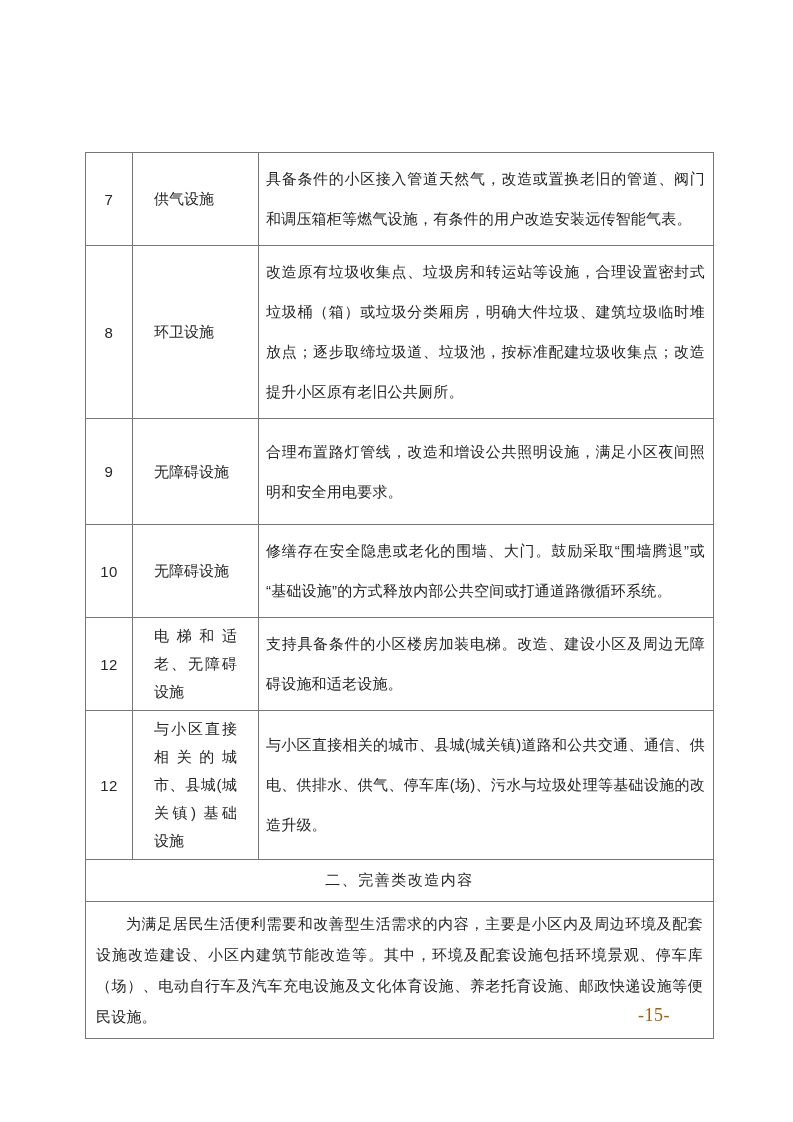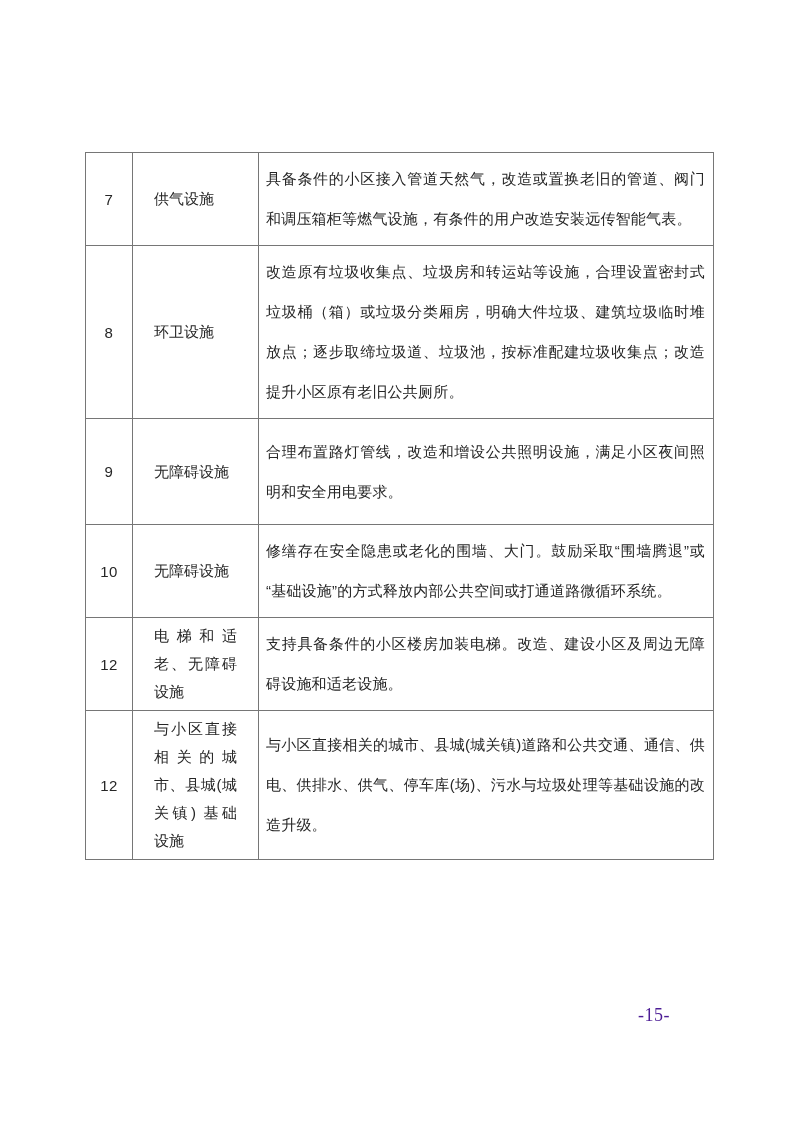--- a/index.html
+++ b/index.html
@@ -53,21 +53,21 @@
     font-size: 15px;
     text-align: justify;
     letter-spacing: 0.2px;
   }
   .page-num {
     position: absolute;
     left: 638px;
     top: 1005px;
     font-family: "Liberation Serif", serif;
     font-size: 18px;
-    color: #4c1d95;
+    color: #a16207;
     letter-spacing: 0.5px;
   }
   tr.h83  { height: 83px; }
   tr.h118 { height: 118px; }
   tr.h106 { height: 106px; }
   tr.h93  { height: 93px; }
   tr.h95  { height: 95px; }
   tr.h71  { height: 71px; }
   tr.h110 { height: 110px; }
   tr.h42  { height: 42px; }
@@ -105,16 +105,24 @@
     <tr class="h71">
       <td class="num-cell">12</td>
       <td class="cat-cell">电梯和适老、无障碍设施</td>
       <td class="desc-cell">支持具备条件的小区楼房加装电梯。改造、建设小区及周边无障碍设施和适老设施。</td>
     </tr>
     <tr class="h110">
       <td class="num-cell">12</td>
       <td class="cat-cell">与小区直接相关的城市、县城(城关镇) 基础设施</td>
       <td class="desc-cell">与小区直接相关的城市、县城(城关镇)道路和公共交通、通信、供电、供排水、供气、停车库(场)、污水与垃圾处理等基础设施的改造升级。</td>
     </tr>
+    <tr class="section-row h42">
+      <td colspan="3">二、完善类改造内容</td>
+    </tr>
+    <tr class="h110">
+      <td colspan="3" class="para-cell">
+        <p class="para">为满足居民生活便利需要和改善型生活需求的内容，主要是小区内及周边环境及配套设施改造建设、小区内建筑节能改造等。其中，环境及配套设施包括环境景观、停车库（场）、电动自行车及汽车充电设施及文化体育设施、养老托育设施、邮政快递设施等便民设施。</p>
+      </td>
+    </tr>
   </tbody>
 </table>
 
 <div class="page-num">-15-</div>
 
 </body></html>

